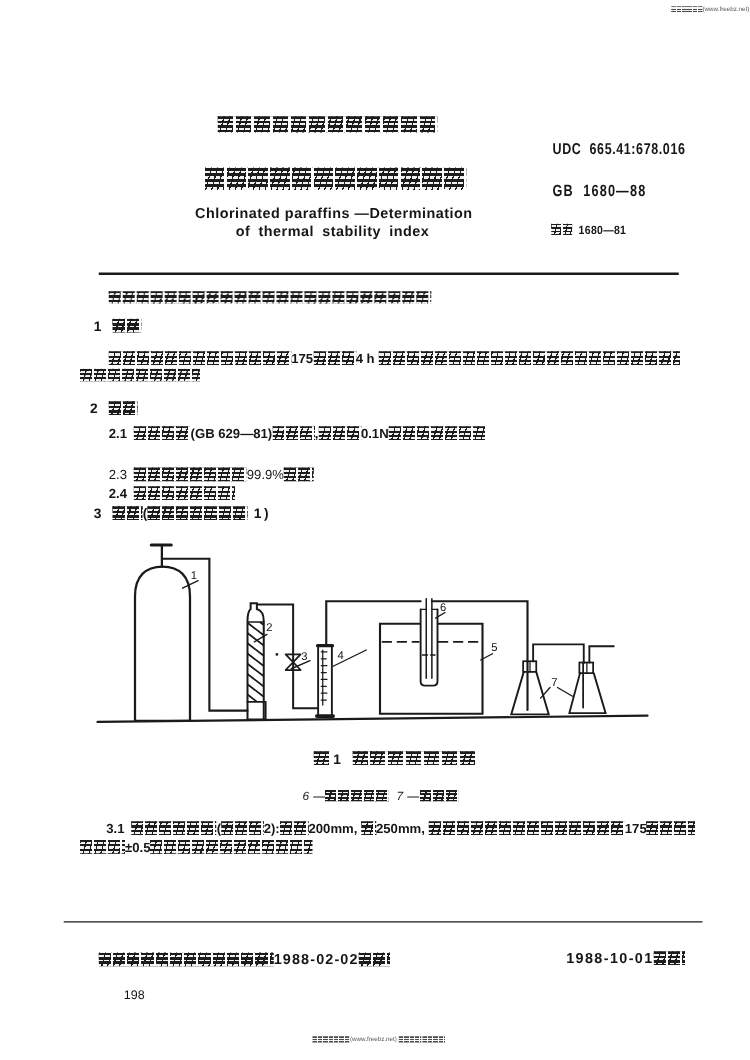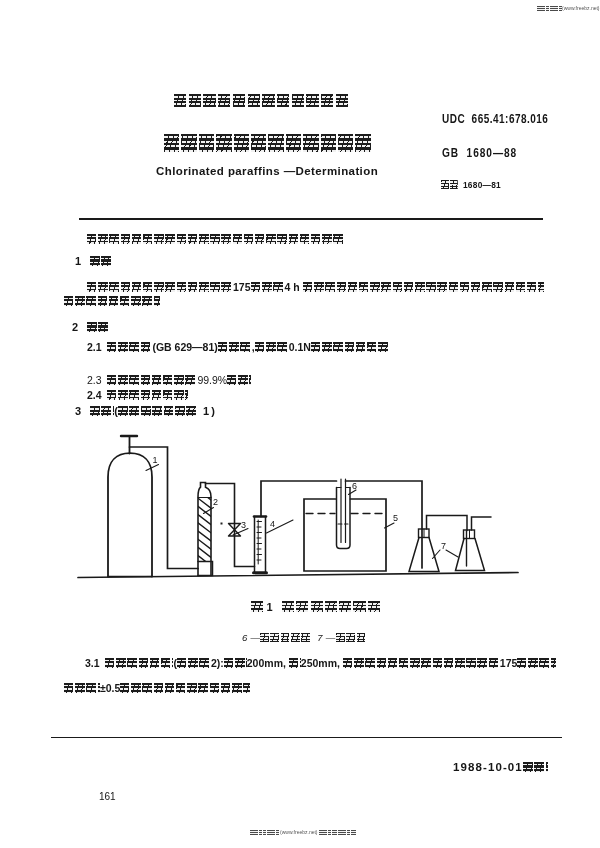--- a/index.html
+++ b/index.html
@@ -24,20 +24,21 @@
 .rule{position:absolute;background:#1a1a1a;}
 </style></head>
 <body>
 <div id="page">
 
 <div class="abs" style="left:537px;top:5px;font-size:5px;color:#555;"><span class="z z6" style="width:25px;"></span><span style="font-size:5px;letter-spacing:0;">(www.freebz.net)</span></div>
 
 <div class="abs" style="left:174px;top:92px;"><span class="z z13" style="width:176px;"></span></div>
 <div class="abs" style="left:164px;top:134px;"><span class="z z17" style="width:209px;"></span></div>
 <div class="abs" style="left:156px;top:165px;width:220px;text-align:left;font-weight:700;font-size:11.5px;letter-spacing:0.4px;">Chlorinated paraffins —Determination</div>
+<div class="abs" style="left:156px;top:179.5px;width:220px;text-align:center;font-weight:700;font-size:11.5px;letter-spacing:0.4px;word-spacing:3px;">of thermal stability index</div>
 
 <div class="abs" style="left:442px;top:112px;font-weight:700;font-size:12.5px;letter-spacing:0.6px;transform:scaleX(0.8);transform-origin:0 0;">UDC&nbsp; 665.41:678.016</div>
 <div class="abs" style="left:442px;top:145px;font-weight:700;font-size:13px;letter-spacing:1.2px;transform:scaleX(0.78);transform-origin:0 0;">GB&nbsp; 1680—88</div>
 <div class="abs" style="left:441px;top:179px;font-size:9.5px;font-weight:700;letter-spacing:0.3px;transform:scaleX(0.88);transform-origin:0 0;"><span class="z z9" style="width:19px;"></span>&nbsp; 1680—81</div>
 
 <div class="rule" style="left:79px;top:217.8px;width:464px;height:2.1px;"></div>
 
 <div class="abs" style="left:87px;top:229px;"><span class="z z11" style="width:258px;"></span></div>
 <div class="abs" style="left:75px;top:255px;font-weight:700;font-size:11px;">1&nbsp;&nbsp; <span class="z z11b" style="width:23px;"></span></div>
 <div class="abs" style="left:87px;top:281px;font-weight:700;font-size:10.5px;"><span class="z z11" style="width:146px;"></span>175<span class="z z11" style="width:34px;"></span>4 h <span class="z z11" style="width:241px;"></span></div>
@@ -45,25 +46,26 @@
 <div class="abs" style="left:72px;top:321px;font-weight:700;font-size:11px;">2&nbsp;&nbsp; <span class="z z11b" style="width:23px;"></span></div>
 <div class="abs" style="left:87px;top:341px;font-weight:700;font-size:10.5px;">2.1&nbsp; <span class="z z11" style="width:45px;"></span>(GB 629—81)<span class="z z11" style="width:34px;"></span>,<span class="z z11" style="width:34px;"></span>0.1N<span class="z z11" style="width:77px;"></span></div>
 <div class="abs" style="left:87px;top:374px;font-weight:400;font-size:10.5px;">2.3&nbsp; <span class="z z11" style="width:90px;"></span>99.9%<span class="z z11" style="width:24px;"></span></div>
 <div class="abs" style="left:87px;top:389px;font-weight:700;font-size:10.5px;">2.4&nbsp; <span class="z z11" style="width:81px;"></span></div>
 <div class="abs" style="left:75px;top:405px;font-weight:700;font-size:11px;">3&nbsp;&nbsp; <span class="z z11b" style="width:24px;"></span>(<span class="z z11b" style="width:80px;"></span><span style="letter-spacing:2px;"> 1</span>)</div>
 
 <div class="abs" style="left:251px;top:601px;font-weight:700;font-size:11px;"><span class="z z12" style="width:12.5px;"></span>&nbsp;1&nbsp;&nbsp; <span class="z z12" style="width:98px;"></span></div>
 <div class="abs" style="left:242px;top:632px;font-size:9.5px;letter-spacing:0.3px;font-style:italic;">6 —<span class="z z9" style="width:51px;"></span>&nbsp;&nbsp;7 —<span class="z z9" style="width:31px;"></span></div>
 
 <div class="abs" style="left:85px;top:657px;font-weight:700;font-size:10.5px;">3.1&nbsp; <span class="z z11" style="width:68px;"></span>(<span class="z z11" style="width:34px;"></span>2):<span class="z z11" style="width:23px;"></span>200mm,&nbsp;<span class="z z11" style="width:12px;"></span>250mm,&nbsp;<span class="z z11" style="width:157px;"></span>175<span class="z z11" style="width:39px;"></span></div>
-<div class="abs" style="left:64px;top:672px;font-weight:700;font-size:10.5px;margin-top:10px;"><span class="z z11" style="width:36px;"></span>±0.5<span class="z z11" style="width:130px;"></span></div>
+<div class="abs" style="left:64px;top:672px;font-weight:700;font-size:10.5px;"><span class="z z11" style="width:36px;"></span>±0.5<span class="z z11" style="width:130px;"></span></div>
 
 <div class="rule" style="left:51px;top:736.5px;width:511px;height:1.5px;"></div>
+<div class="abs" style="left:79px;top:762px;font-weight:700;font-size:11.5px;"><span class="z z11b" style="width:140px;"></span><span style="letter-spacing:0.9px;">1988-02-02</span><span class="z z11b" style="width:25px;"></span></div>
 <div class="abs" style="left:453px;top:761px;font-weight:700;font-size:11.5px;letter-spacing:1.1px;">1988-10-01<span class="z z11b" style="width:25px;"></span></div>
-<div class="abs" style="left:99px;top:791px;font-size:10px;">161</div>
+<div class="abs" style="left:99px;top:791px;font-size:10px;">198</div>
 
 <div class="abs" style="left:250px;top:829px;font-size:5px;color:#555;"><span class="z z6" style="width:30px;"></span><span style="font-size:5px;">(www.freebz.net)&nbsp;</span><span class="z z6" style="width:18px;"></span>&nbsp;<span class="z z6" style="width:18px;"></span></div>
 
 <svg class="abs" style="left:0;top:0;transform:translateZ(0);" width="600" height="848" viewBox="0 0 600 848" fill="none" stroke="#1a1a1a" stroke-width="1.6">
 <g id="diagram" stroke-linecap="round">
 
 <path d="M78,577.5 L518,572.5" stroke-width="1.7"></path>
 
 <path d="M108,576.5 V477 C108,461 116.5,453.2 130,453.2 C143.5,453.2 152,461 152,477 V576.5" stroke-width="1.8"></path>
 <path d="M108,576.5 L152,576.5" stroke-width="1.4"></path>

